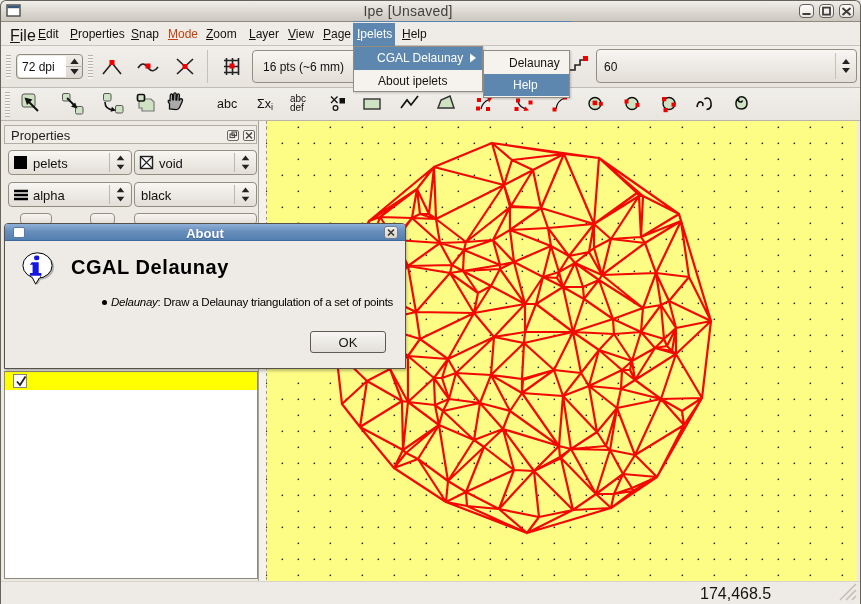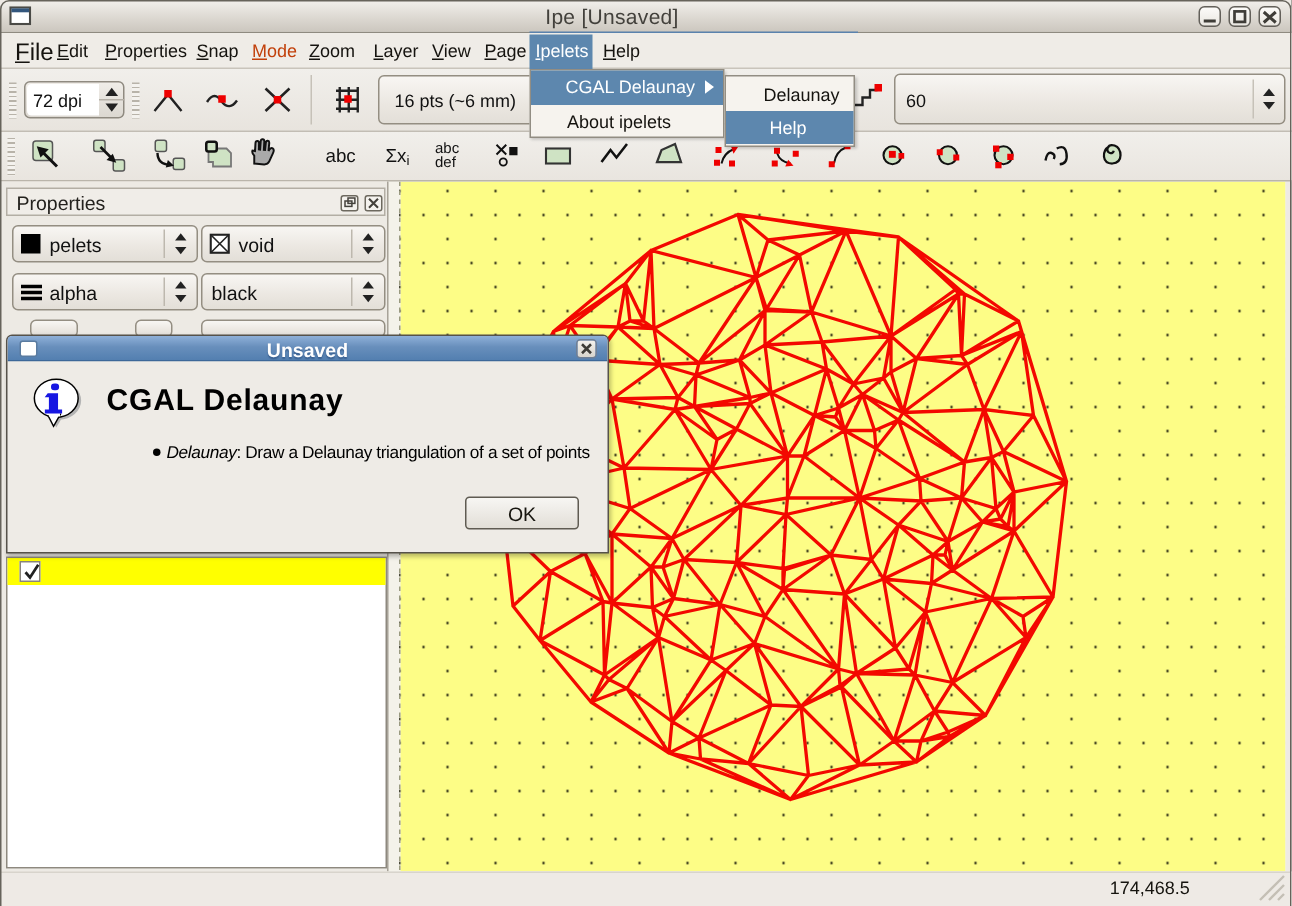--- a/index.html
+++ b/index.html
@@ -216,31 +216,31 @@
 
 <div class="abs" style="left:4px;top:371px;width:254px;height:208px;background:#fff;border:1px solid #8e897f"></div>
 <div class="abs" style="left:5px;top:372px;width:252px;height:18px;background:#ffff00"></div>
 <div class="abs" style="left:13px;top:374px;width:14px;height:14px;background:#fff;border:1px solid #8a857b"></div>
 <svg class="abs" style="left:13px;top:372px" width="16" height="16">
     <path d="M4 9.5l3 3.5 5.5-8.5" fill="none" stroke="#222" stroke-width="1.8"></path>
   </svg>
 <div class="abs" style="left:29px;top:354px;font-size:12px;color:#000">alpha</div>
 
 <div class="abs" style="left:0;top:581px;width:861px;height:23px;background:#eeeae5;border-top:1px solid #d8d4cc"></div>
-<div class="abs" style="left:700px;top:585px;width:133px;text-align:center;font-size:12px;color:#16140f">174,468.5</div>
+<div class="abs" style="left:700px;top:585px;width:133px;text-align:left;font-size:16px;color:#16140f">174,468.5</div>
 <svg class="abs" style="left:838px;top:582px" width="20" height="20">
  <g stroke="#c4bfb5" stroke-width="1.6">
       <path d="M18 2L2 18M18 8L8 18M18 14l-4 4"></path>
     </g>
 </svg>
 
 <div class="abs" style="left:4px;top:223px;width:402px;height:146px;background:#eeebe6;border:1px solid #56524a;border-radius:4px 4px 0 0;box-shadow:1px 2px 3px rgba(0,0,0,0.25)"></div>
 <div class="abs" style="left:5px;top:224px;width:400px;height:17px;background:linear-gradient(#8fb0d8,#688fbc 45%,#537fb0);border-radius:3px 3px 0 0;border-bottom:1px solid #3d6899"></div>
 <div class="abs" style="left:13px;top:227px;width:12px;height:11px;background:#fff;border:1px solid #5a7ba0;border-radius:2px"></div>
-<div class="abs" style="left:5px;top:226px;width:400px;text-align:center;font-size:13px;font-weight:bold;color:#fff;text-shadow:0 1px 1px #3a6090">Unsaved</div>
+<div class="abs" style="left:5px;top:226px;width:400px;text-align:center;font-size:13px;font-weight:bold;color:#fff;text-shadow:0 1px 1px #3a6090">About</div>
 <div class="abs" style="left:384px;top:226px;width:14px;height:13px;background:linear-gradient(#f3f1ed,#d9d5cd);border:1px solid #6f7f95;border-radius:3px"></div>
 <svg class="abs" style="left:384px;top:226px" width="14" height="13">
     <path d="M4 3.5l6 6M10 3.5l-6 6" stroke="#3e3c37" stroke-width="1.7"></path>
   </svg>
 <svg class="abs" style="left:20px;top:251px" width="40" height="38">
  <ellipse cx="19.5" cy="16" rx="14.6" ry="12.8" fill="#b4b4b4"></ellipse>
  <path d="M14 27.5l3.5 6.5 4.5-7.5" fill="#b4b4b4"></path>
  <ellipse cx="17.5" cy="14.5" rx="14.6" ry="12.7" fill="#fff" stroke="#000" stroke-width="1"></ellipse>
  <path d="M12 26l3.7 7.2 4.8-8.4" fill="#fff" stroke="#000" stroke-width="1"></path>
  <path d="M12.6 25.4h7.4" stroke="#fff" stroke-width="2.6"></path>

